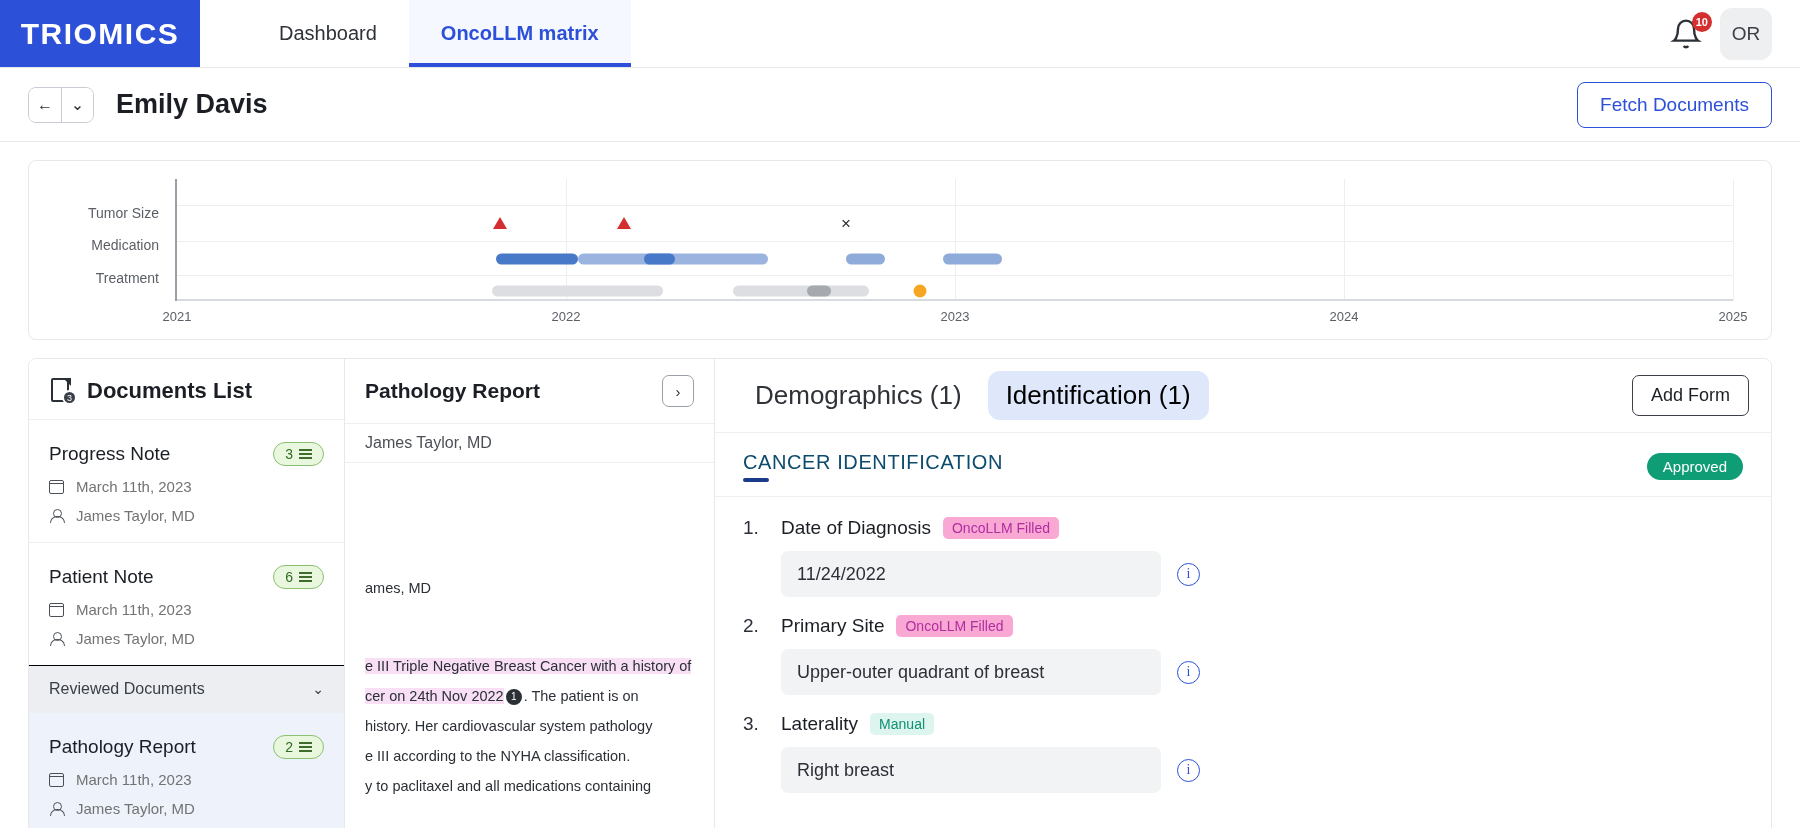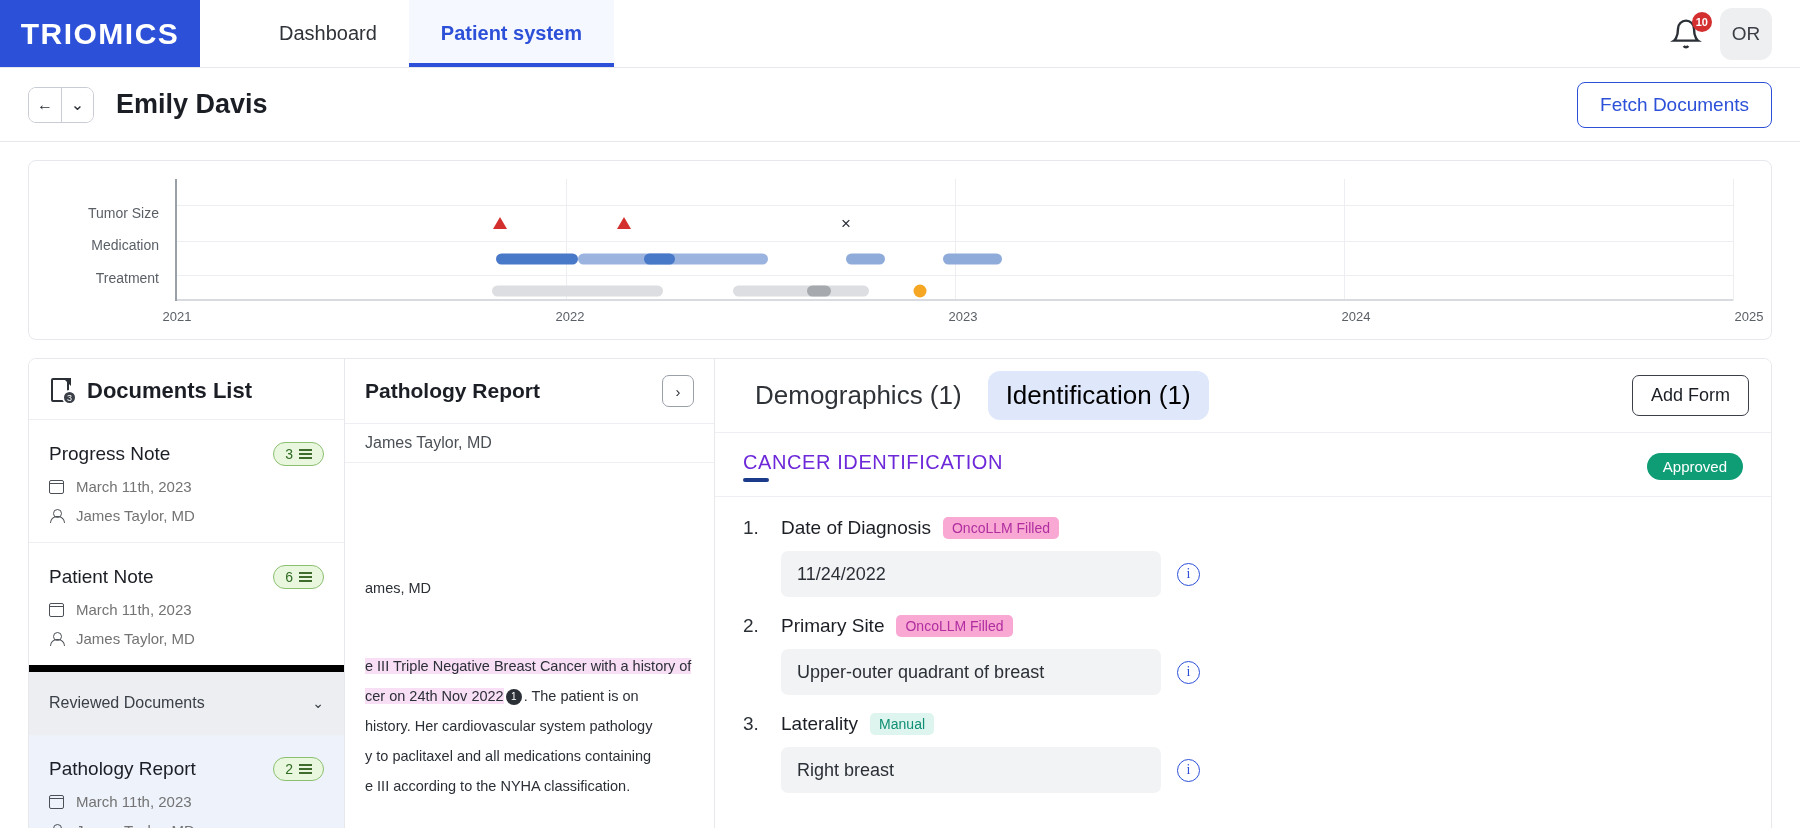--- a/index.html
+++ b/index.html
@@ -162,21 +162,21 @@
   .tl-vgrid {
     position: absolute; top: 0; bottom: 0;
     width: 1px; background: #eceef1;
   }
   .tl-bottomline {
     position: absolute; left: 0; right: 0; bottom: 0;
     height: 2px; background: #d7dade;
   }
   .tl-years {
     position: absolute;
-    left: 148px; right: 22px; bottom: 10px;
+    left: 148px; right: 38px; bottom: 10px;
     height: 20px;
   }
   .tl-year {
     position: absolute;
     font-size: 13px;
     color: #5a5f66;
     transform: translateX(-50%);
   }
   .mk-tri {
     position: absolute;
@@ -314,25 +314,25 @@
   .pers-ic::after {
     content: ""; position: absolute; left: 1px; bottom: 0;
     width: 13px; height: 6px;
     border: 1.6px solid #4b5056;
     border-bottom: none;
     border-radius: 7px 7px 0 0;
   }
   .sb-section {
     display: flex; align-items: center; justify-content: space-between;
     background: #eceef1;
-    padding: 22px 20px;
+    padding: 14px 20px;
     font-size: 16px;
     color: #3b4048;
     cursor: pointer;
-    border-top: 7px solid #000000;
+    border-top: 1px solid #000000;
   }
   .chev { font-size: 14px; color: #3b4048; }
 
   
   .docpanel {
     flex: 0 0 370px;
     width: 370px;
     border-right: 1px solid #e6e8ec;
     position: relative;
     background: #fff;
@@ -407,21 +407,21 @@
     font-family: inherit;
   }
   .fp-sechead {
     display: flex; align-items: center;
     padding: 18px 28px 14px 28px;
     border-bottom: 1px solid #edeff2;
     position: relative;
   }
   .sec-title {
     font-size: 20px;
-    color: #6d28d9;
+    color: #0c4a6e;
     letter-spacing: 0.6px;
     position: relative;
     padding-bottom: 8px;
     text-align: right;
   }
   .sec-title::after {
     content: "";
     position: absolute; left: 0; bottom: 0;
     width: 26px; height: 4px;
     background: #1b3a8a;
@@ -481,21 +481,21 @@
 </style>
 </head>
 <body>
 
 <div class="topnav">
   <div class="brand">
     <span class="brand-text">TRIOMICS</span>
   </div>
   <div class="navtabs">
     <div class="navtab">Dashboard</div>
-    <div class="navtab active">Patient system</div>
+    <div class="navtab active">OncoLLM matrix</div>
   </div>
   <div class="nav-right">
     <div class="bell-wrap">
       <svg width="32" height="32" viewBox="0 0 24 24" fill="none" stroke="#2b2f36" stroke-width="1.8">
         <path d="M18 8A6 6 0 0 0 6 8c0 7-3 9-3 9h18s-3-2-3-9"></path>
         <path d="M13.7 21a2 2 0 0 1-3.4 0"></path>
       </svg>
       <span class="bell-badge">10</span>
     </div>
     <div class="avatar">OR</div>
@@ -629,22 +629,22 @@
       <div class="dp-next">›</div>
     </div>
     <div class="dp-sub">James Taylor, MD</div>
     <div class="dp-body">
       <p style="height:88px;"></p>
       <p>ames, MD</p>
       <p style="height:40px;"></p>
       <p><span class="hl">e III Triple Negative Breast Cancer with a history of</span></p>
       <p><span class="hl">cer on 24th Nov 2022</span><span class="anno-badge">1</span><span>. The patient is on</span></p>
       <p>history. Her cardiovascular system pathology</p>
+      <p>e III according to the NYHA classification.</p>
       <p>y to paclitaxel and all medications containing</p>
-      <p>e III according to the NYHA classification.</p>
     </div>
   </div>
 
   <div class="formpanel">
     <div class="fp-tabs">
       <div class="fp-tab">Demographics (1)</div>
       <div class="fp-tab active">Identification (1)</div>
       <button class="add-form-btn">Add Form</button>
     </div>
     <div class="fp-sechead">

